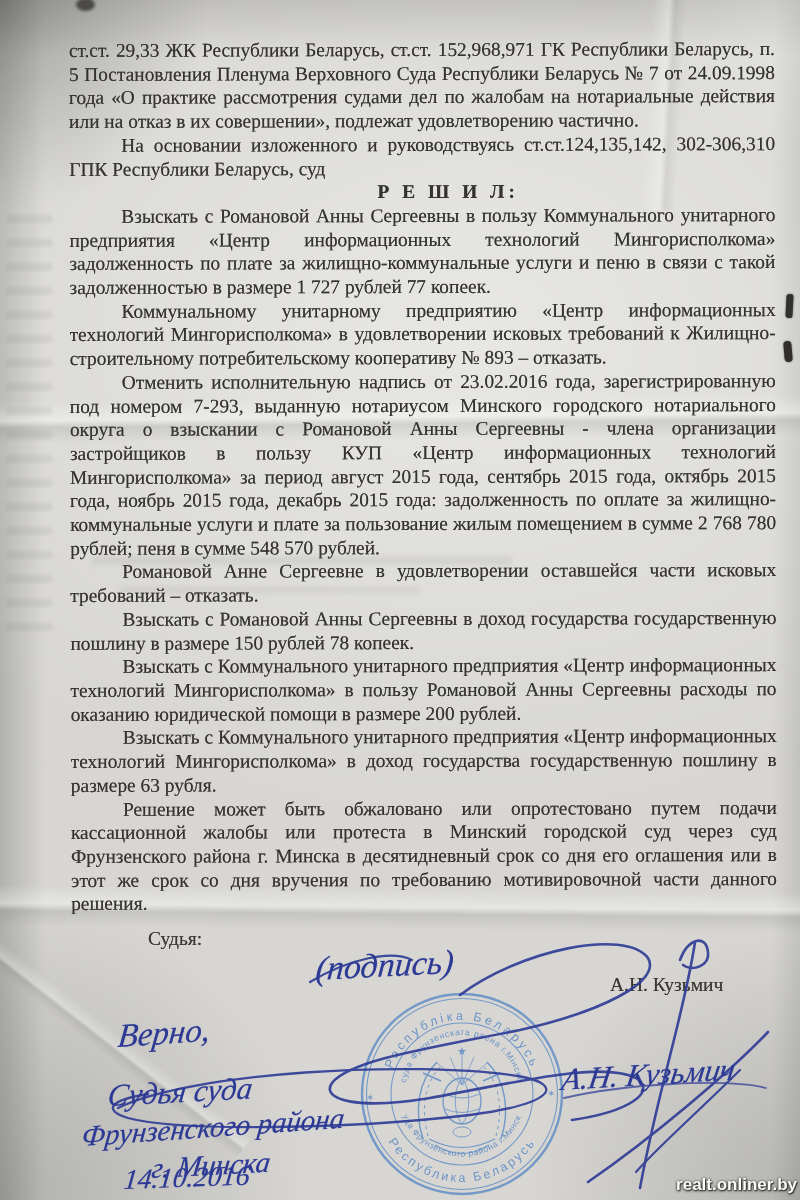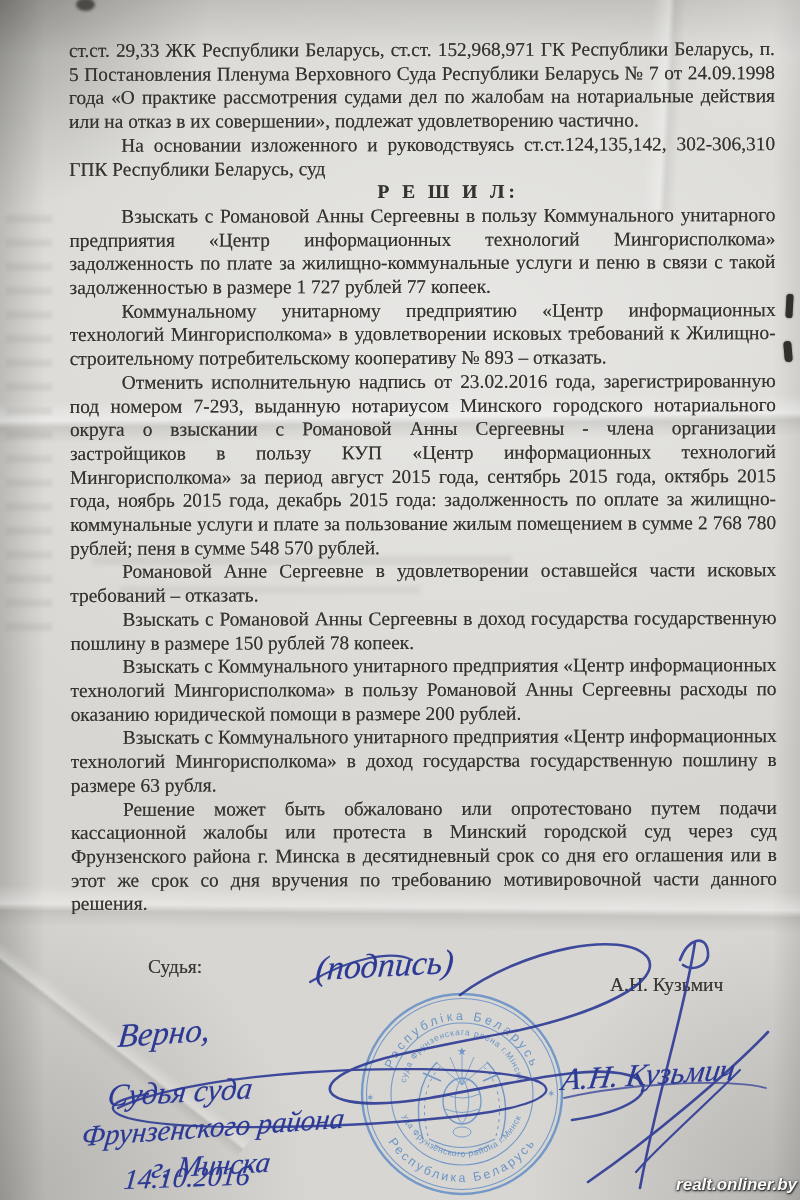--- a/index.html
+++ b/index.html
@@ -47,21 +47,21 @@
   .em2{left:784px;top:341px;width:8px;height:21px;transform:rotate(-5deg);border-radius:4px;}
   
   .typed{position:absolute;color:#3a3833;font-size:19.5px;z-index:4;text-shadow:0 0 .5px rgba(53,51,46,.6);}
   .hw{position:absolute;color:#2d3a95;font-style:italic;z-index:5;white-space:nowrap;
     font-family:"Liberation Serif",serif;transform-origin:left center;
     text-shadow:0 0 .7px rgba(45,58,149,.55);}
   .stamp-wrap{position:absolute;left:357px;top:989px;width:210px;height:210px;z-index:4;filter:blur(.35px);opacity:.92;}
   .pen-svg{position:absolute;left:40px;top:920px;z-index:5;}
   .watermark{position:absolute;right:3px;bottom:5px;z-index:7;
     font-family:"Liberation Sans",sans-serif;font-weight:bold;font-size:17px;color:#fcfcfa;
-    text-shadow:0 1px 3px rgba(40,40,40,0.95), 0 0 2px rgba(60,60,60,0.9), 1px 1px 1px rgba(50,50,50,0.8);font-style:italic;}
+    text-shadow:0 1px 3px rgba(40,40,40,0.95), 0 0 2px rgba(60,60,60,0.9), 1px 1px 1px rgba(50,50,50,0.8);}
 </style>
 </head>
 <body>
 
 <div class="crease c1"></div>
 <div class="crease c2"></div>
 <div class="crease v1"></div>
 <div class="crease d1"></div>
 <div class="ghost g1"></div>
 <div class="ghost g2"></div>
@@ -77,21 +77,21 @@
   <p>Взыскать с Романовой Анны Сергеевны в пользу Коммунального унитарного предприятия «Центр информационных технологий Мингорисполкома» задолженность по плате за жилищно-коммунальные услуги и пеню в связи с такой задолженностью в размере 1 727 рублей 77 копеек.</p>
   <p>Коммунальному унитарному предприятию «Центр информационных технологий Мингорисполкома» в удовлетворении исковых требований к Жилищно-строительному потребительскому кооперативу № 893  – отказать.</p>
   <p>Отменить исполнительную надпись от 23.02.2016 года, зарегистрированную под номером 7-293, выданную нотариусом Минского городского нотариального округа о взыскании с Романовой Анны Сергеевны - члена организации застройщиков в пользу КУП «Центр информационных технологий Мингорисполкома» за период август 2015 года, сентябрь 2015 года, октябрь 2015 года, ноябрь 2015 года, декабрь 2015 года: задолженность по оплате за жилищно-коммунальные услуги и плате за пользование жилым помещением в сумме 2 768 780 рублей; пеня в сумме 548 570 рублей.</p>
   <p>Романовой Анне Сергеевне в удовлетворении оставшейся части исковых требований – отказать.</p>
   <p>Взыскать с Романовой Анны Сергеевны в доход государства государственную пошлину в размере 150 рублей 78 копеек.</p>
   <p>Взыскать с Коммунального унитарного предприятия «Центр информационных технологий Мингорисполкома» в пользу Романовой Анны Сергеевны расходы по оказанию юридической помощи в размере 200 рублей.</p>
   <p>Взыскать с Коммунального унитарного предприятия «Центр информационных технологий Мингорисполкома» в доход государства государственную пошлину в размере 63 рубля.</p>
   <p>Решение может быть обжаловано или опротестовано путем подачи кассационной жалобы или протеста в Минский городской суд через суд Фрунзенского района г. Минска в десятидневный срок со дня его оглашения или в этот же срок со дня вручения по требованию мотивировочной части данного решения.</p>
 </div>
 
-<div class="typed" style="left:148px;top:956px;">Судья:</div>
+<div class="typed" style="left:148px;top:928px;">Судья:</div>
 <div class="typed" style="left:610px;top:974px;">А.Н. Кузьмич</div>
 
 <div class="stamp-wrap">
 <svg width="210" height="210" viewBox="0 0 210 210">
   <g fill="none" stroke="#4f82c4" opacity="0.78">
     <circle cx="105" cy="105" r="100" stroke-width="2.4"></circle>
     <circle cx="105" cy="105" r="95.5" stroke-width="1.1"></circle>
     <circle cx="105" cy="105" r="71" stroke-width="1.1"></circle>
   </g>
   <defs>

